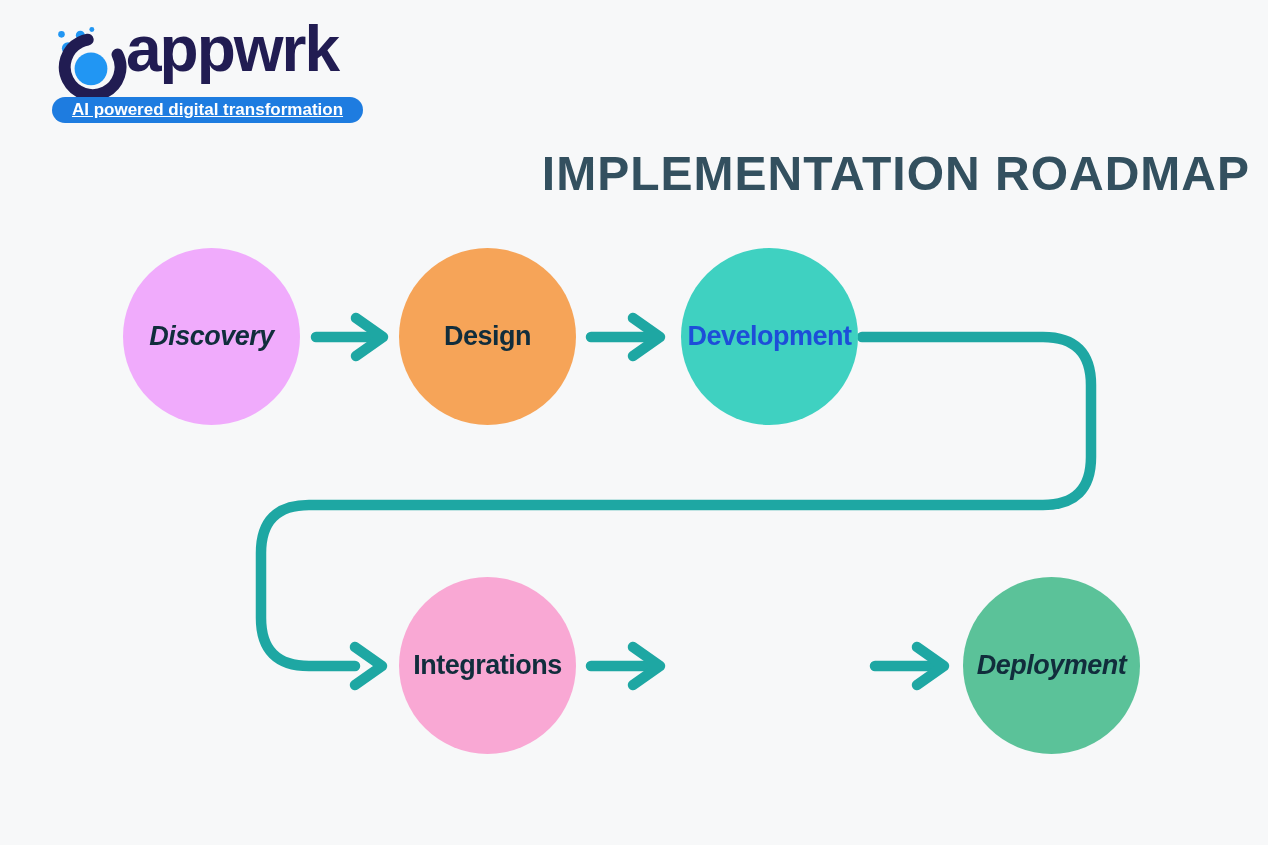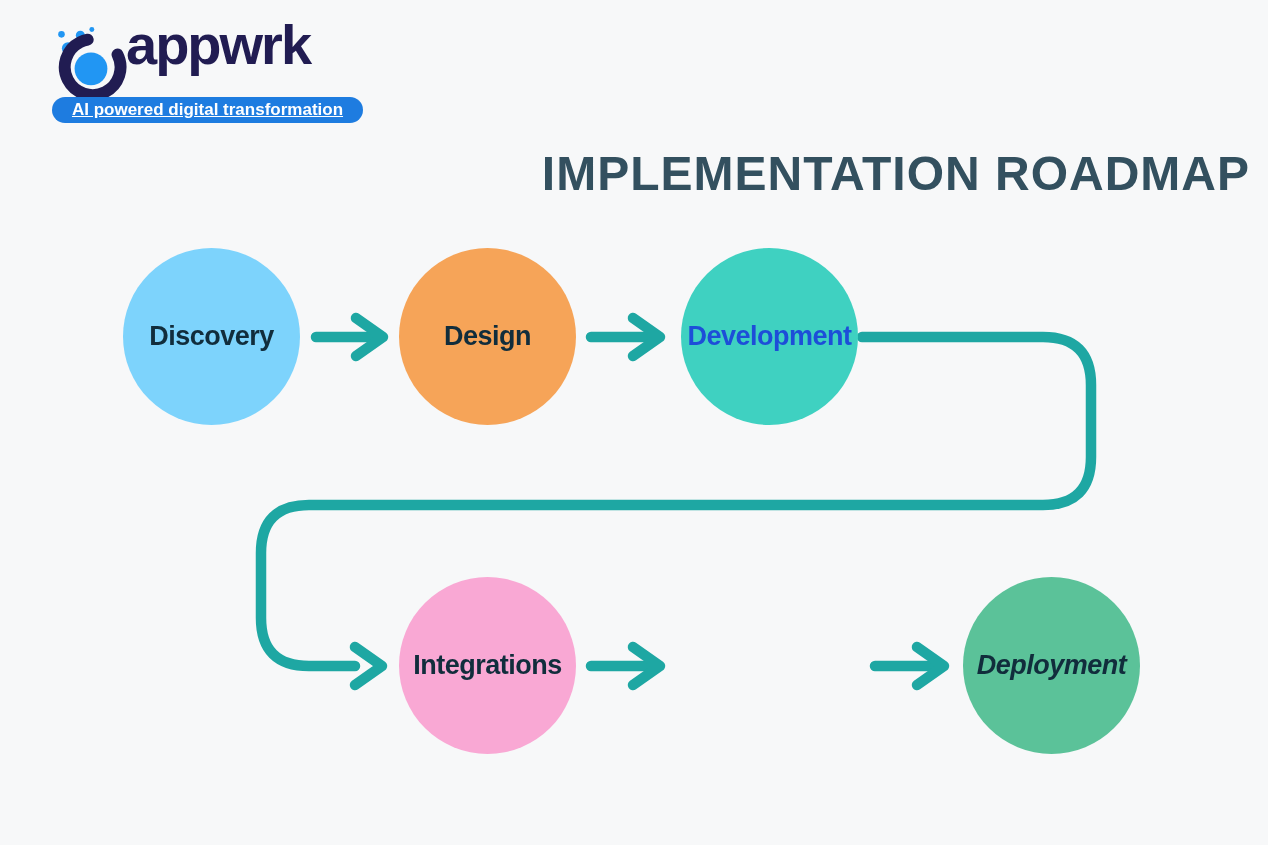--- a/index.html
+++ b/index.html
@@ -14,21 +14,21 @@
     background: #f7f8f9;
   }
   
   .logo { position: absolute; left: 0; top: 0; }
   .logo-icon {
     position: absolute; left: 50px; top: 22px;
     width: 82px; height: 78px; display: block;
   }
   .logo-brand {
     position: absolute; left: 126px; top: 14px;
-    font-size: 56px; font-weight: bold; letter-spacing: -2px;
+    font-size: 64px; font-weight: bold; letter-spacing: -2px;
     line-height: 1.1;
   }
   .logo-tagline {
     position: absolute; left: 52px; top: 97px;
     width: 311px; height: 26px;
     border-radius: 13px;
     font-size: 17px; font-weight: bold;
     text-align: center; line-height: 26px;
     letter-spacing: 0px;
     text-decoration: underline;
@@ -107,21 +107,21 @@
         <path d="M591 666 H647"></path>
         <path d="M633 647 L660 666 L633 685"></path>
       </g>
       <g>
         <path d="M875 666 H931"></path>
         <path d="M917 647 L944 666 L917 685"></path>
       </g>
     </g>
   </svg>
 
-  <div class="circle c1" style="background-color: #7dd3fc;">
+  <div class="circle c1" style="background-color: #f0abfc; font-style: italic;">
     <span class="label" style="color: rgb(17, 45, 60);">Discovery</span>
   </div>
 
   <div class="circle c2" style="background-color: rgb(246, 164, 88); justify-content: center;">
     <span class="label" style="color: rgb(17, 45, 60);">Design</span>
   </div>
 
   <div class="circle c3" style="background-color: rgb(63, 209, 193);">
     <span class="label" style="color: #1d4ed8;">Development</span>
   </div>

